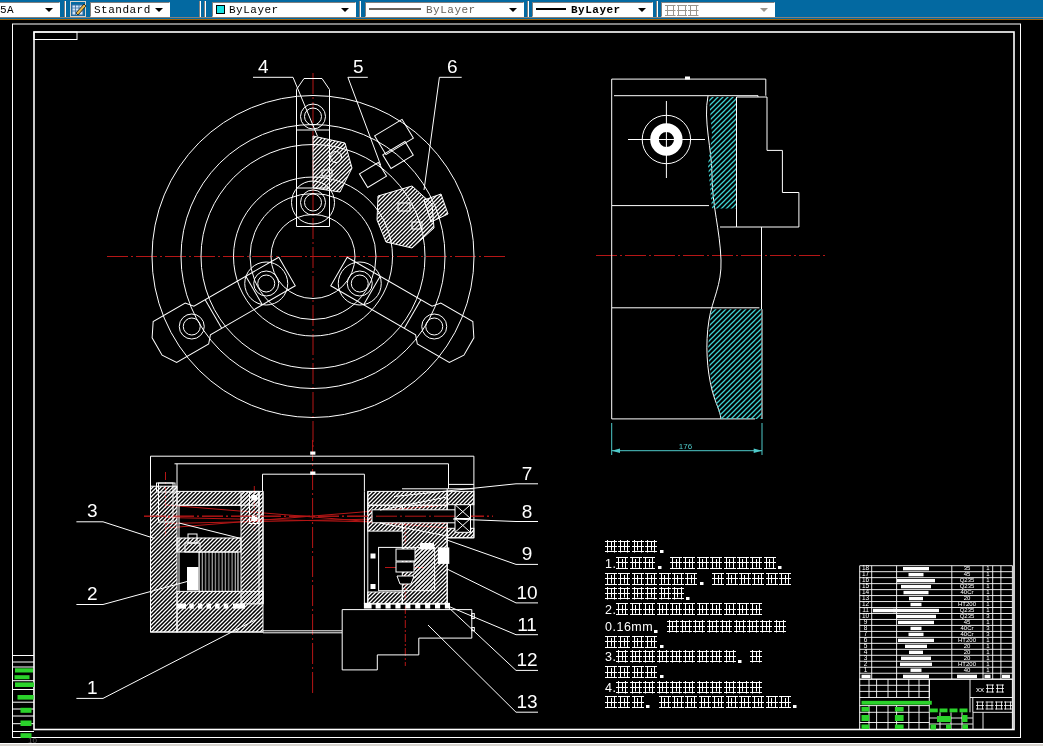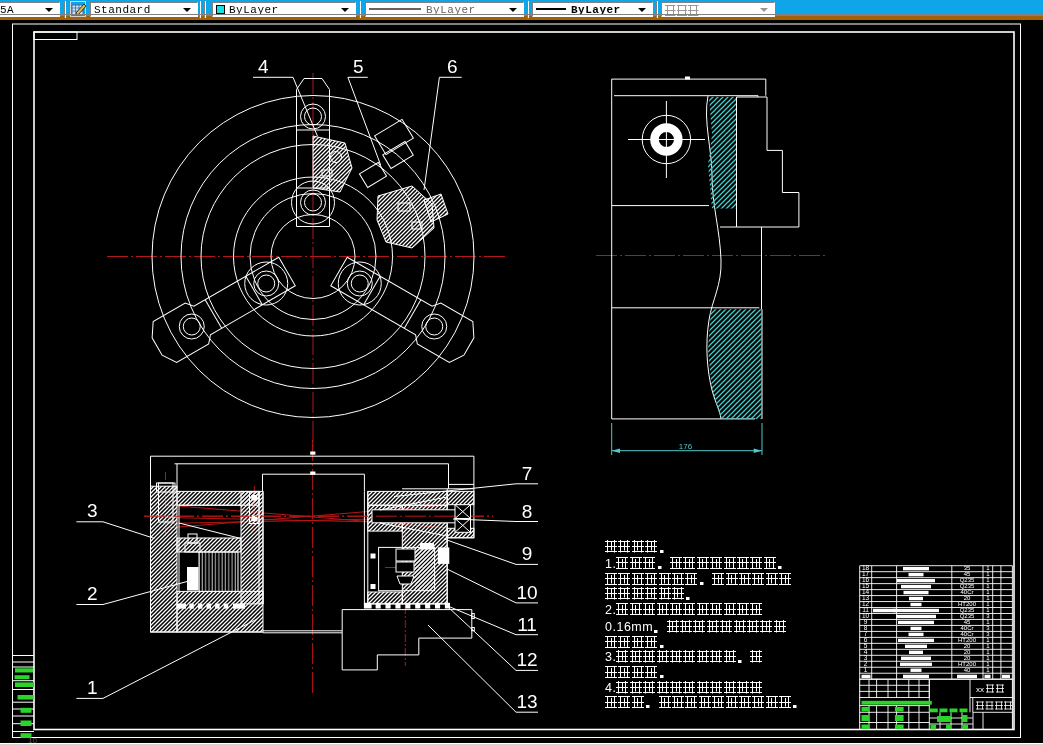--- a/index.html
+++ b/index.html
@@ -1,15 +1,15 @@
 <!DOCTYPE html>
 <html><head><meta charset="utf-8"><style>
 *{margin:0;padding:0;box-sizing:border-box}
 body{width:1043px;height:746px;background:#000;overflow:hidden;position:relative;font-family:"Liberation Sans",sans-serif}
-#tb{position:absolute;left:0;top:0;width:100%;height:20px;background:#0ea5e9;border-bottom:4px solid #a16207}
+#tb{position:absolute;left:0;top:0;width:100%;height:20px;background:#0369a1;border-bottom:1px solid #a16207}
 #tb:after{content:"";position:absolute;left:0;bottom:1px;width:100%;height:1px;background:#808080}
 .cb{position:absolute;top:1.5px;height:15px;background:#fff;border:1px solid;border-color:#808080 #fff #fff #808080;font-size:11px;font-family:"Liberation Mono",monospace;color:#000;white-space:nowrap}
 .cb .t{position:absolute;left:3px;top:1px;letter-spacing:0.5px}
 .cb .ar{position:absolute;right:3px;top:1px;width:12px;height:11px}
 .cb .ar:after{content:"";position:absolute;left:1px;top:4px;border:4.5px solid transparent;border-top-color:#000;border-bottom-width:0}
 .cb.dis{color:#9a968f}
 .gg{display:inline-block;width:10.5px;height:11px;margin:1px 1px 0 0;vertical-align:-2px;background:
  linear-gradient(#9a968f,#9a968f) 0px 0.5px/10.5px 1px no-repeat,
  linear-gradient(#9a968f,#9a968f) 0px 5px/10.5px 1px no-repeat,
  linear-gradient(#9a968f,#9a968f) 0px 10px/10.5px 1px no-repeat,
@@ -475,21 +475,21 @@
       <span class="ar"></span>
     </div>
   <div class="sep" style="left:64px"></div>
   <div style="position:absolute;left:70px;top:1px;width:16px;height:16px;border:1px solid #d6d3ce">
     <svg width="16" height="16">
         <rect x="1" y="3" width="11" height="10" fill="#cfe4f7" stroke="#3b6ea5"></rect>
         <path d="M1,6 h11 M1,9 h11 M4.5,3 v10 M8,3 v10" stroke="#3b6ea5" stroke-width="0.8"></path>
         <path d="M5,11 L13,2 L15,4 L7,13 Z" fill="#e8b84b" stroke="#000" stroke-width="0.7"></path>
       </svg>
   </div>
-  <div class="cb" style="left:90px;width:108px">
+  <div class="cb" style="left:90px;width:80px">
       <span class="t">Standard</span>
       <span class="ar"></span>
     </div>
   <div class="sep" style="left:199px"></div>
     <div class="sep" style="left:204px"></div>
   <div class="cb" style="left:212px;width:144px">
       <span class="t"><span class="sq"></span>ByLayer</span>
       <span class="ar"></span>
     </div>
   <div class="sep" style="left:359px"></div>

